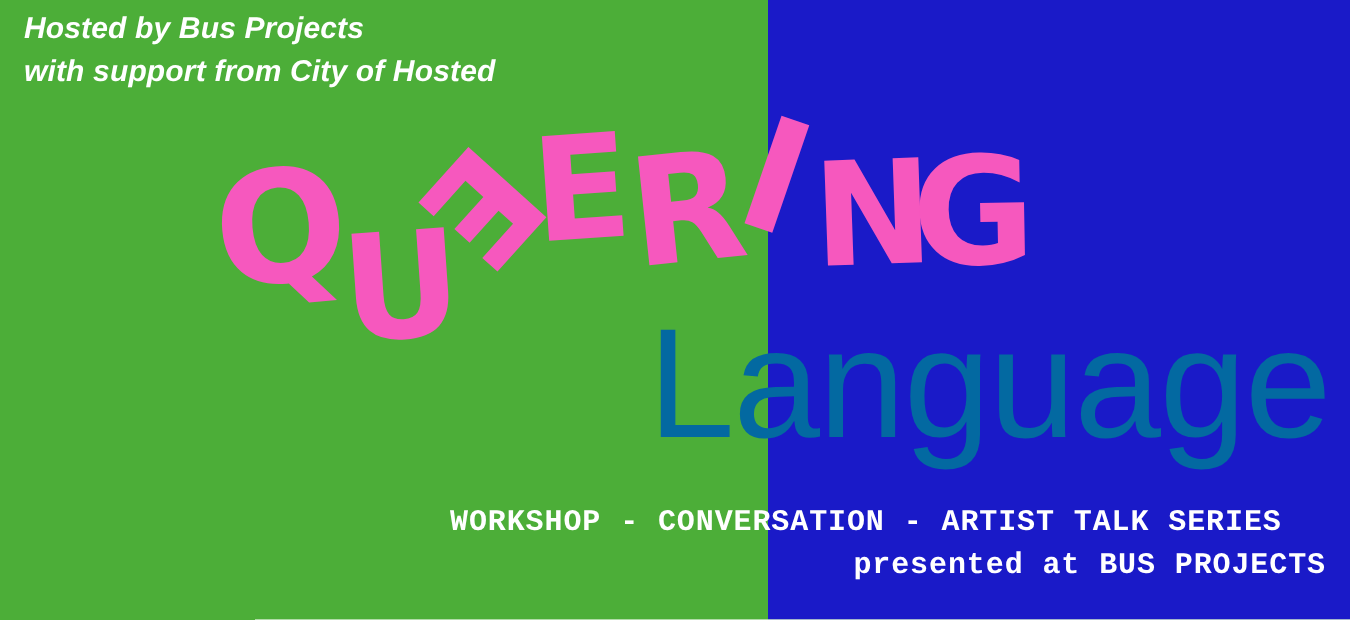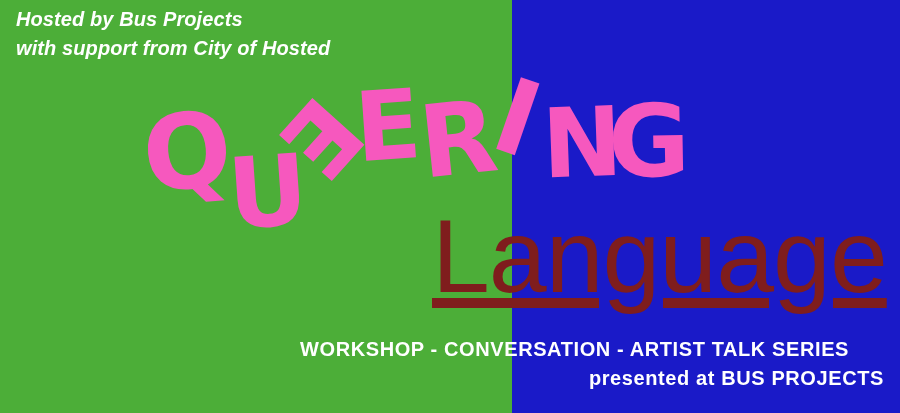--- a/index.html
+++ b/index.html
@@ -72,35 +72,34 @@
   .ql-r { left: 420px; top: 90px;  font-size: 100px; transform: rotate(-6deg); }
   .ql-i { left: 498px; top: 66px;  font-size: 104px; transform: rotate(19deg); }
   .ql-n { left: 542px; top: 95px;  font-size: 96px;  transform: rotate(-2deg); }
   .ql-g { left: 608px; top: 92px;  font-size: 100px; transform: rotate(-1deg); }
 
   
   .language {
     position: absolute;
     left: 432px;
     top: 204px;
-    color: #7f1d1d;
+    color: #0369a1;
     font-family: "Liberation Sans", sans-serif;
     font-weight: normal;
     font-size: 104px;
     line-height: 104px;
     letter-spacing: -1px;
     white-space: nowrap;
-    text-decoration: underline;
   }
 
   
   .tagline {
     position: absolute;
     color: #ffffff;
-    font-family: Liberation Sans, sans-serif;
+    font-family: Liberation Mono, monospace;
     font-weight: bold;
     font-size: 20px;
     line-height: 26px;
     letter-spacing: 0.6px;
     white-space: nowrap;
   }
   .tagline-1 { left: 300px; top: 336px; }
   .tagline-2 { right: 16px; top: 365px; text-align: right; }
 </style>
 </head>

